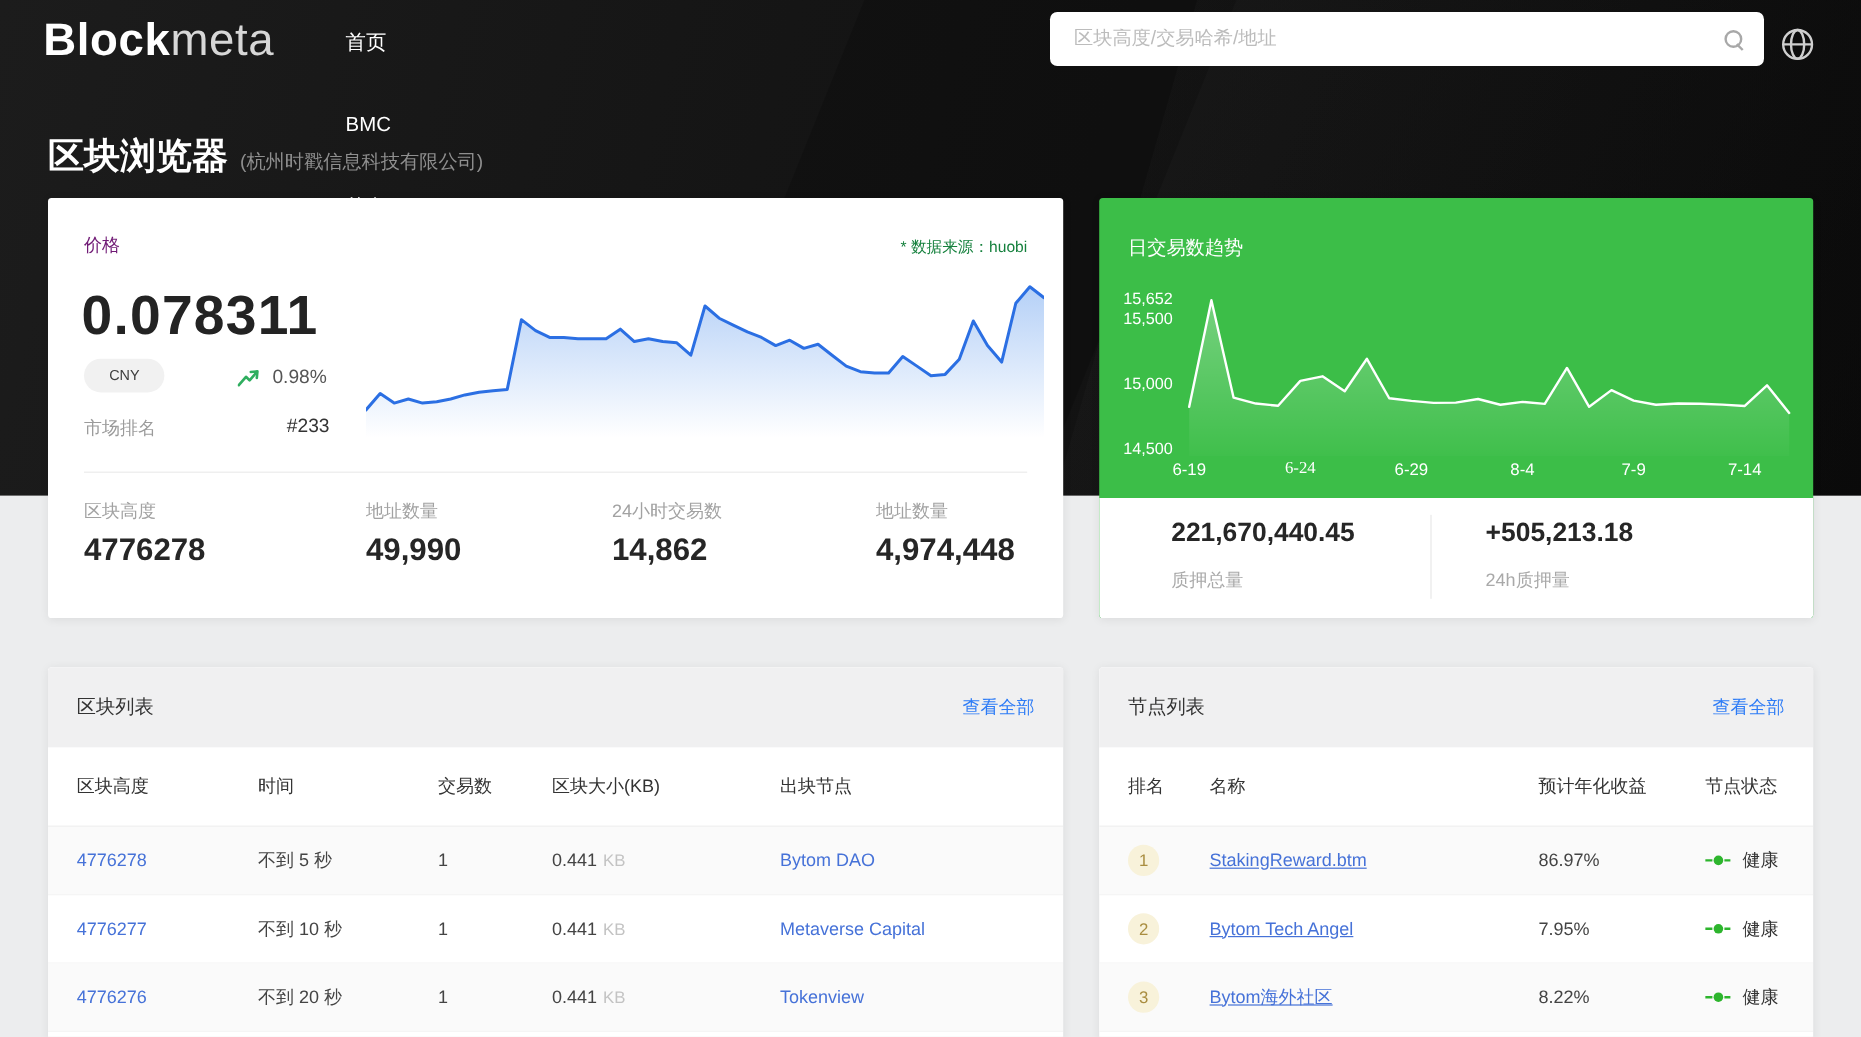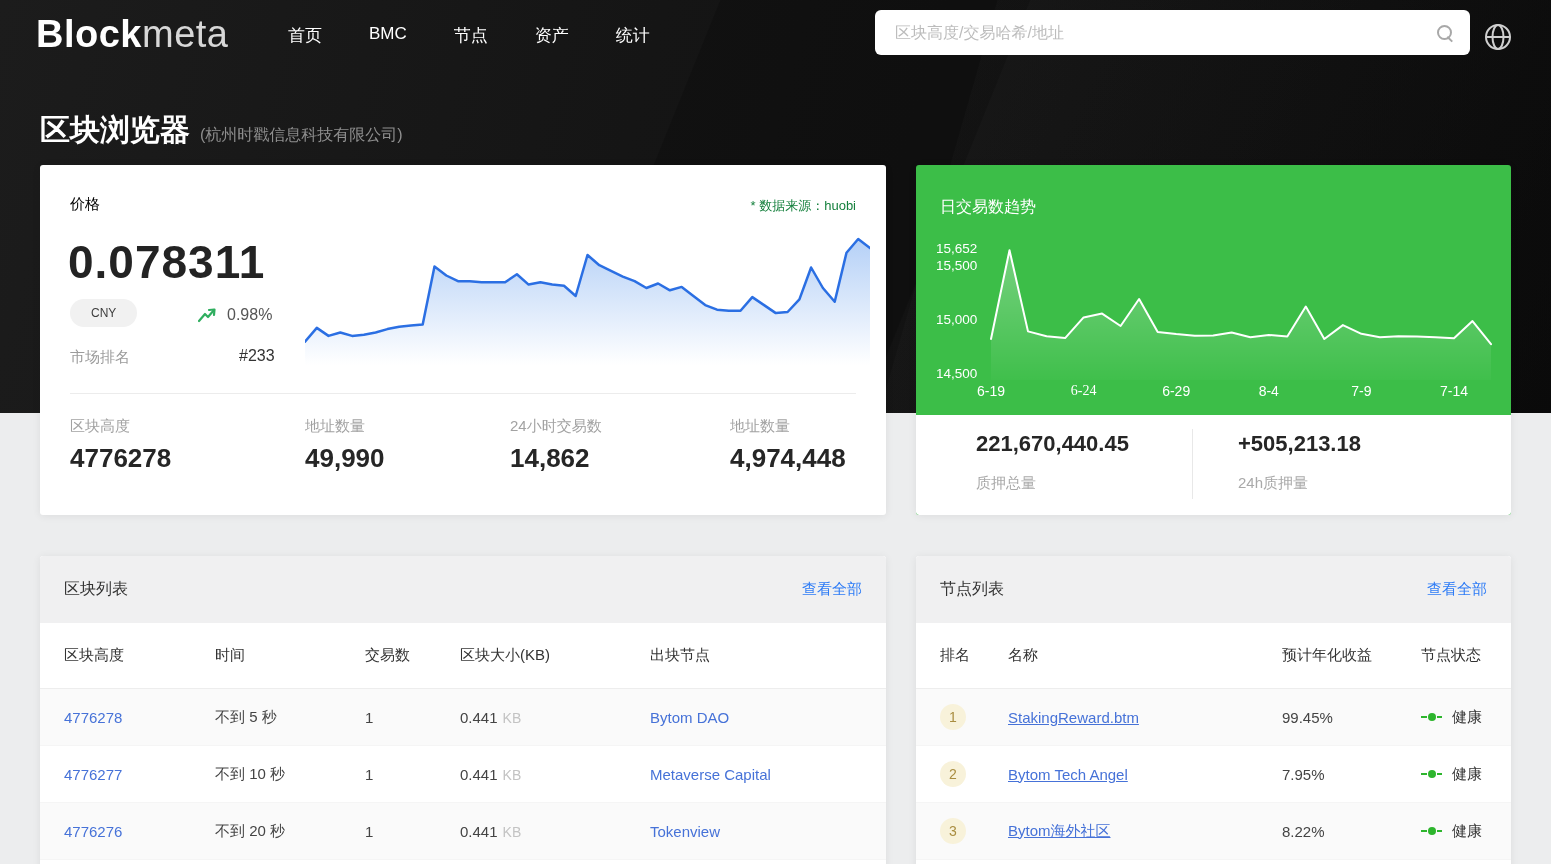--- a/index.html
+++ b/index.html
@@ -17,21 +17,21 @@
   .hero::before { content:""; position:absolute; right:-12%; top:-60%; width:52%; height:260%;
     background: linear-gradient(100deg, rgba(255,255,255,.025), rgba(0,0,0,.5));
     transform: rotate(16deg); }
   .hero::after { content:""; position:absolute; left:40%; top:-50%; width:20%; height:220%;
     background: rgba(0,0,0,.16); transform: skewX(-22deg); }
 
   
   .logo { position:absolute; left:36px; top:13px; font-size:38px; color:#fff; z-index:5; letter-spacing:.5px;}
   .logo b { font-weight:700; }
   .logo span { font-weight:300; color:#d7d7d7; }
-  .nav { position:absolute; left:288px; top:24px; display:flex; gap:47px; z-index:5; }
+  .nav { position:absolute; left:288px; top:24px; display:flex; gap:47px; z-index:5;flex-direction:column; }
   .nav a { color:#fff; font-size:17px; text-decoration:none; }
   .searchbox { position:absolute; left:875px; top:10px; width:595px; height:45px; z-index:5;
     background:#fff; border-radius:6px; display:flex; align-items:center; padding:0 16px 0 20px; }
   .searchbox input { flex:1; border:none; outline:none; font-size:16px; color:#333; background:transparent; }
   .searchbox input::placeholder { color:#bcbcbc; }
   .mag { position:relative; width:18px; height:18px; cursor:pointer; flex:0 0 auto; }
   .mag::before { content:""; position:absolute; left:1px; top:1px; width:11px; height:11px;
     border:2px solid #a8a8a8; border-radius:50%; }
   .mag::after { content:""; position:absolute; left:12px; top:12px; width:7px; height:2px;
     background:#a8a8a8; transform:rotate(45deg); transform-origin:0 0; }
@@ -41,21 +41,21 @@
   .page-title { position:absolute; left:40px; top:110px; z-index:5; color:#fff; }
   .page-title .t { font-size:30px; font-weight:700; }
   .page-title .s { font-size:16px; color:#8f8f8f; margin-left:10px; font-weight:400; }
 
   
   .card { position:absolute; background:#fff; border-radius:3px;
     box-shadow:0 1px 8px rgba(0,0,0,.07); z-index:4; }
 
   
   #price-card { left:40px; top:165px; width:846px; height:350px; }
-  .pc-label { position:absolute; left:30px; top:30px; font-size:15px; color:#000000; }
+  .pc-label { position:absolute; left:30px; top:30px; font-size:15px; color:#701a75; }
   .pc-source { position:absolute; right:30px; top:32px; font-size:13px; color:#15803d; }
   .pc-price { position:absolute; left:28px; top:70px; font-size:46px; font-weight:700; color:#232323; letter-spacing:1px; }
   .pc-cny { position:absolute; left:30px; top:134px; background:#f1f1f1; border-radius:17px;
     padding:7px 21px; font-size:12px; color:#3d3d3d; cursor:pointer; }
   .pc-change { position:absolute; left:158px; top:141px; display:flex; align-items:center; gap:10px;
     font-size:16px; color:#555; }
   .pc-rank-label { position:absolute; left:30px; top:183px; font-size:15px; color:#9b9b9b; }
   .pc-rank-val { position:absolute; left:199px; top:182px; font-size:16px; color:#333; }
   .pc-divider { position:absolute; left:30px; right:30px; top:228px; height:1px; background:#ececec; }
   .pc-chart { position:absolute; left:265px; top:68px; width:565px; height:132px; }
@@ -264,21 +264,21 @@
   <div class="thead grid-node">
       <span>排名</span>
       <span>名称</span>
       <span>预计年化收益</span>
       <span>节点状态</span>
     </div>
   <div>
       <div class="trow grid-node alt">
         <span class="badge">1</span>
         <a class="uline" href="#">StakingReward.btm</a>
-        <span>99.45%</span>
+        <span>86.97%</span>
         <span class="status">
           <svg width="22" height="10" viewBox="0 0 22 10">
             <line x1="0" y1="5" x2="6" y2="5" stroke="#2db52d" stroke-width="2"></line>
             <circle cx="11" cy="5" r="4" fill="#2db52d"></circle>
             <line x1="16" y1="5" x2="21" y2="5" stroke="#2db52d" stroke-width="2"></line>
           </svg>
           <span>健康</span>
         </span>
       </div>
       <div class="trow grid-node">

